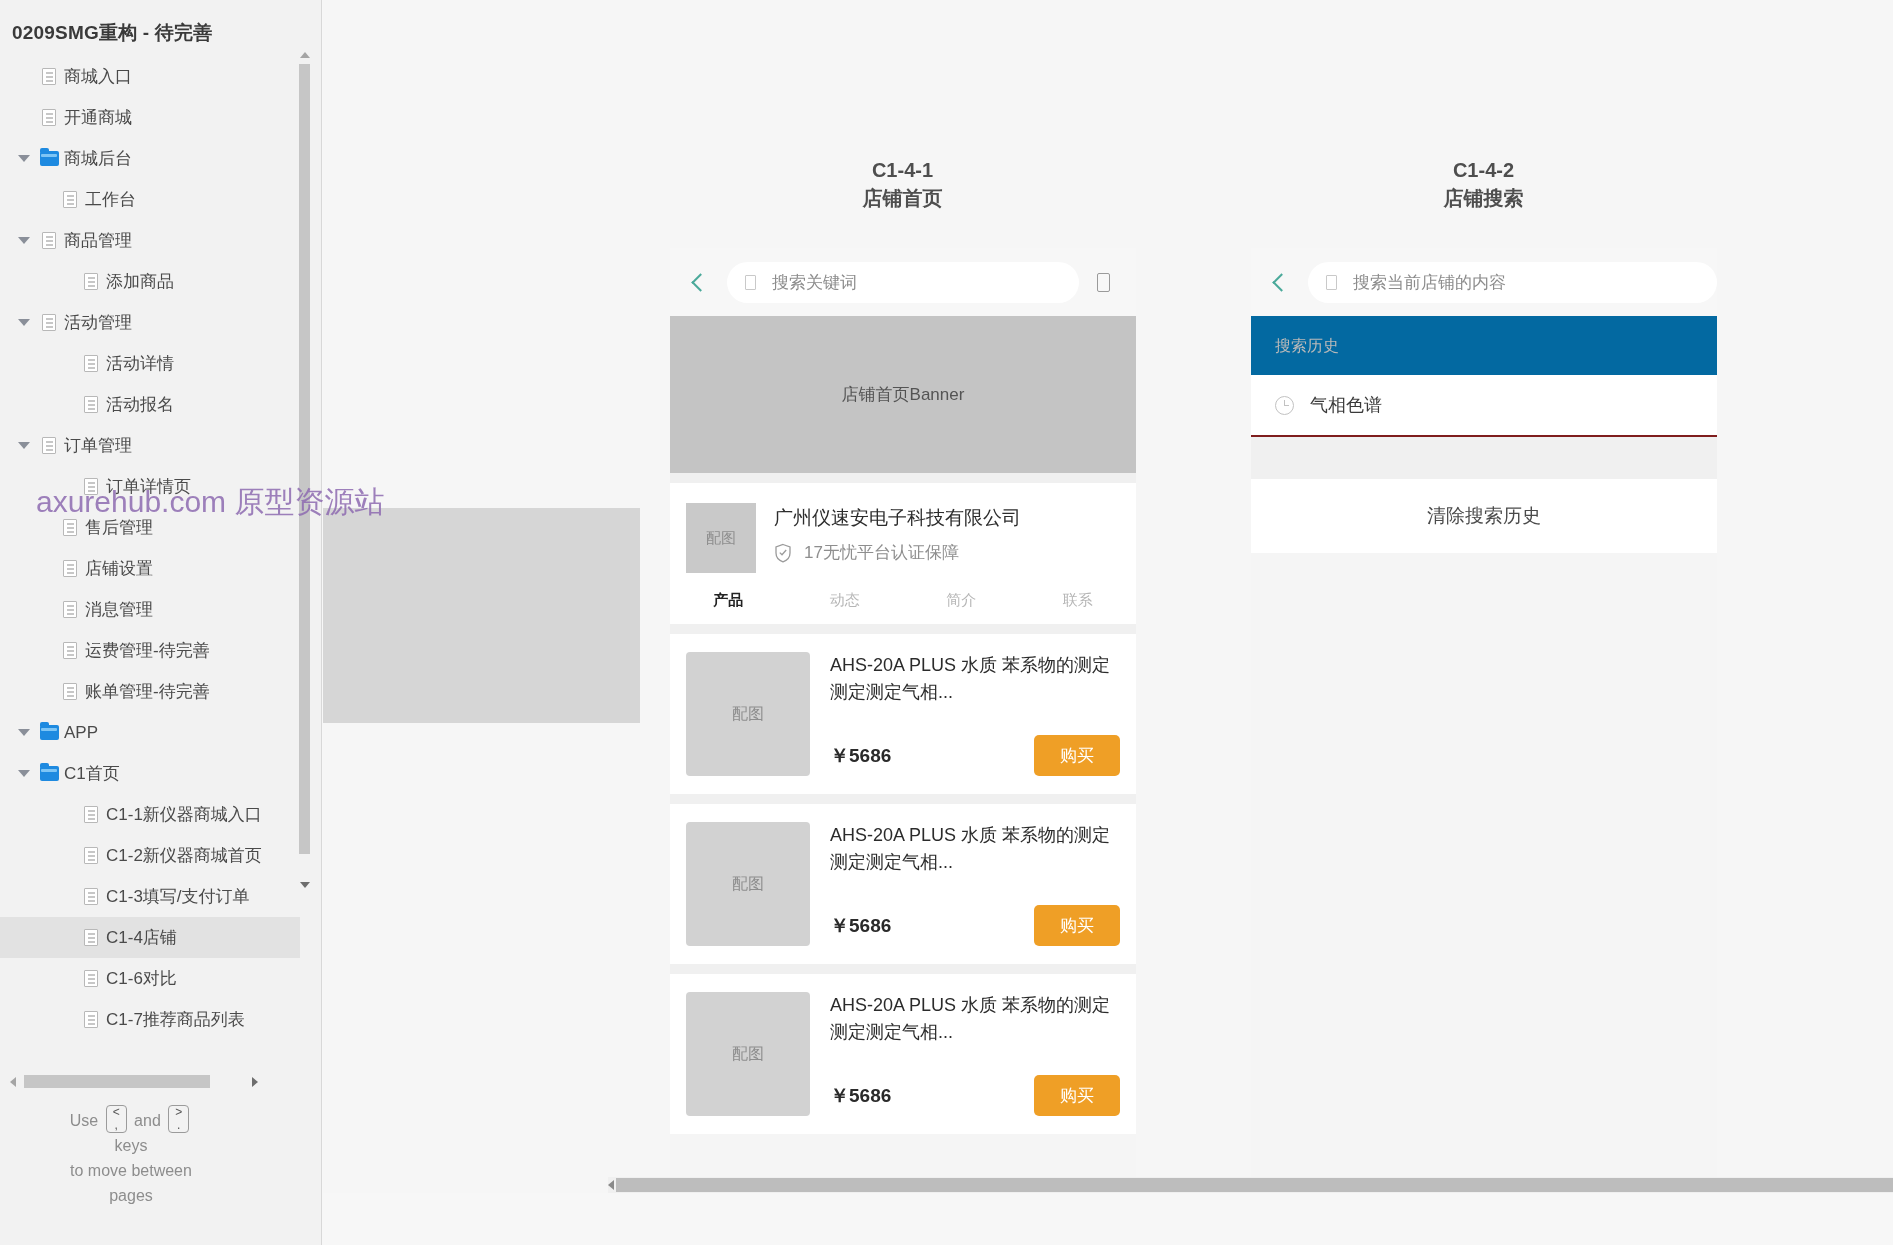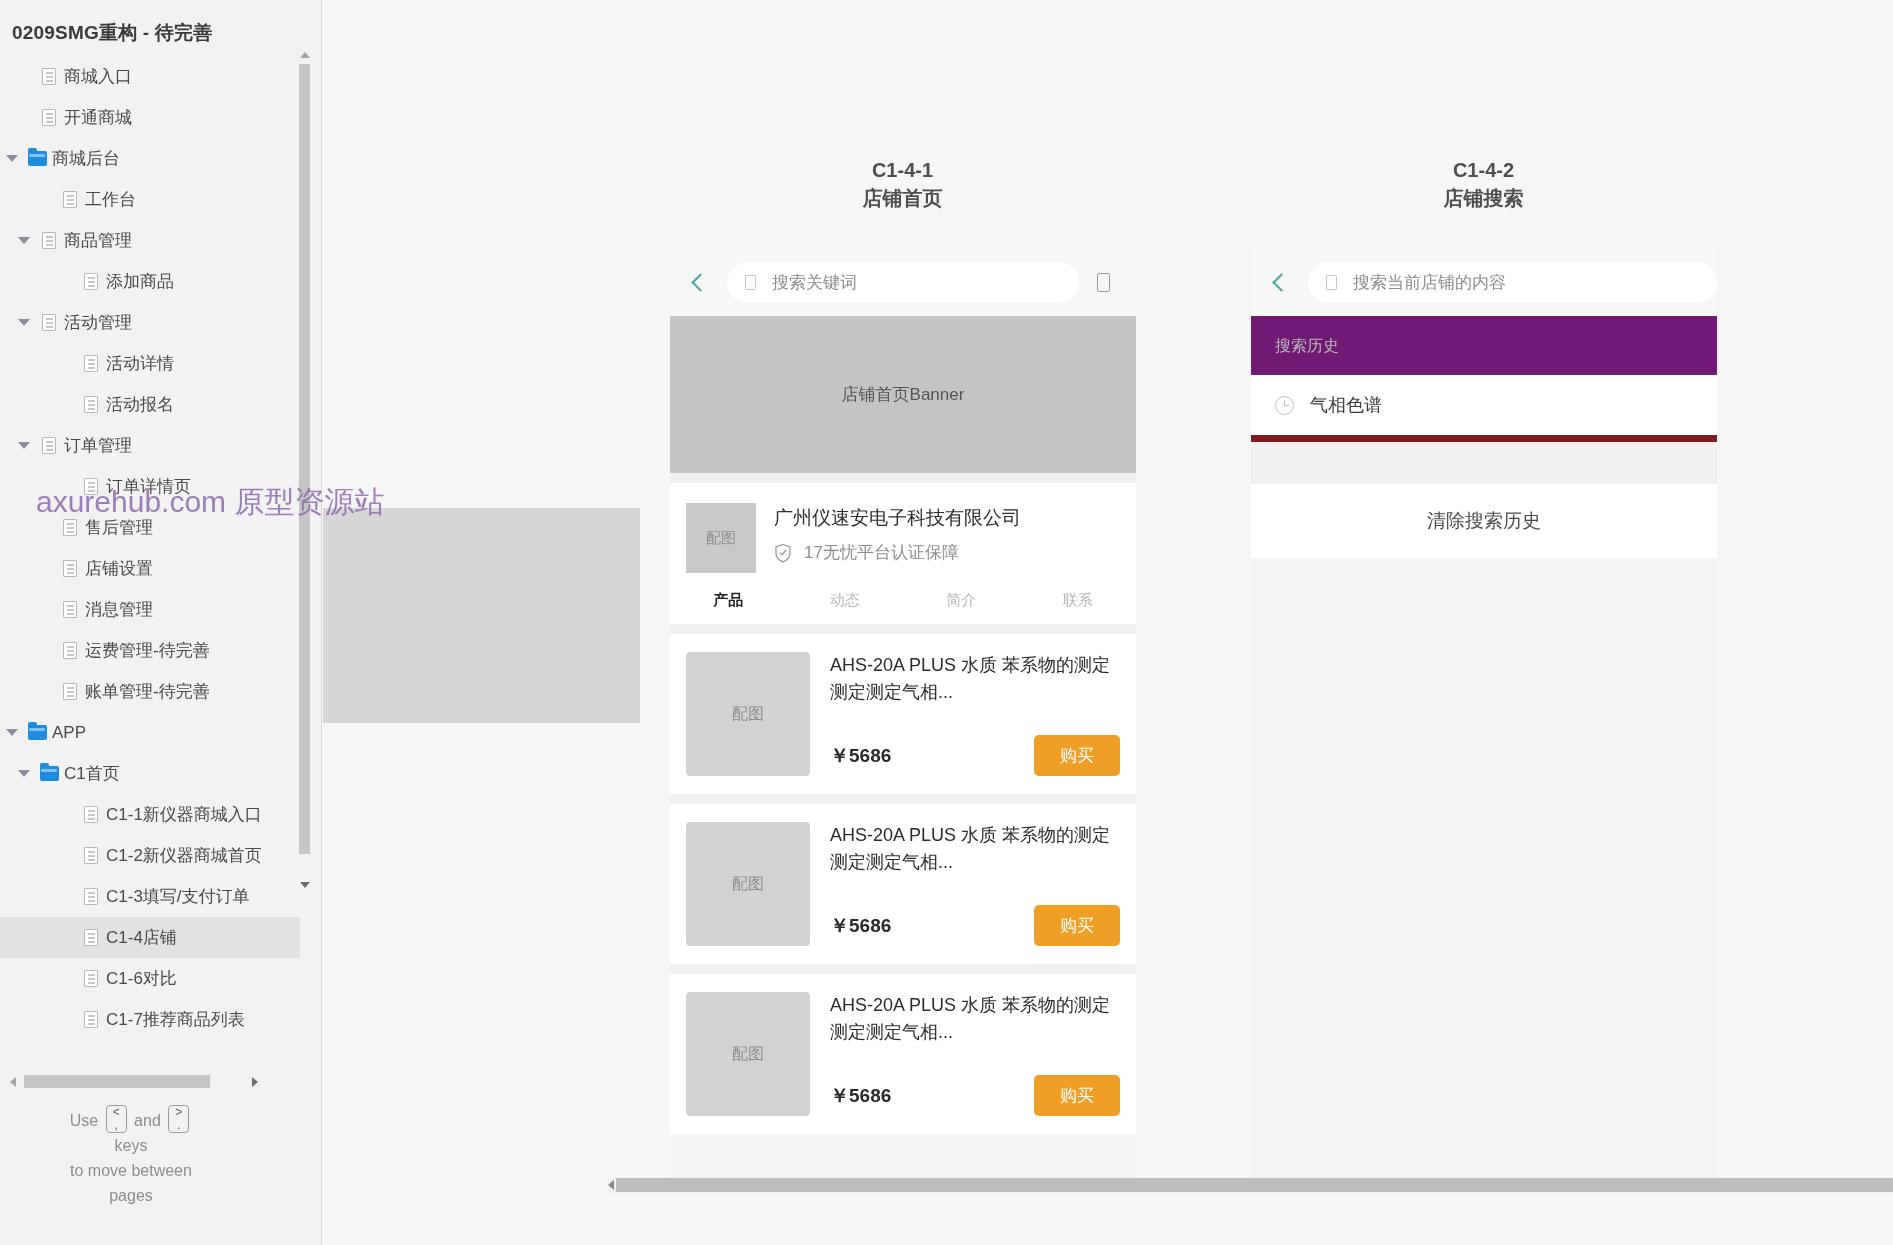--- a/index.html
+++ b/index.html
@@ -68,21 +68,21 @@
   .folder-ico:before {
     content: ""; position: absolute; left: 0; top: -3px;
     width: 9px; height: 4px; background: #1e8ae0;
     border-radius: 2px 2px 0 0;
   }
   .folder-ico:after {
     content: ""; position: absolute; left: 1.5px; top: 2.5px;
     width: 16px; height: 3px; background: #7ec5f5; border-radius: 1px;
   }
   .tl { padding-left: 2px; }
-  .indent-0 { }
+  .indent-0 { padding-left: 12px; }
   .indent-1 { padding-left: 12px; }
   .indent-2 { padding-left: 33px; }
   .indent-3 { padding-left: 54px; }
 
   
   #tree-vscroll {
     position: absolute; right: 10px; top: 50px;
     width: 13px; height: 840px;
     background: #f2f2f2;
   }
@@ -267,29 +267,29 @@
   .buy-btn {
     background: #ef9f26; color: #fff;
     font-size: 17px;
     border: none; border-radius: 5px;
     padding: 9px 26px;
     cursor: pointer;
   }
 
   
   .sh-label {
-    background: #701a75;
+    background: #0369a1;
     font-size: 16px; color: #b9b9b9;
     padding: 20px 0 18px 24px;
   }
   .sh-item {
     background: #fff;
     display: flex; align-items: center;
     padding: 18px 0 18px 24px;
-    border-bottom: 7px solid #7f1d1d;
+    border-bottom: 2px solid #7f1d1d;
   }
   .clock-ico {
     width: 19px; height: 19px; flex: 0 0 auto;
     border: 1.5px solid #c2c2c2; border-radius: 50%;
     position: relative;
   }
   .clock-ico:before {
     content: ""; position: absolute; left: 7.5px; top: 3px;
     width: 1.5px; height: 6px; background: #c2c2c2;
   }

